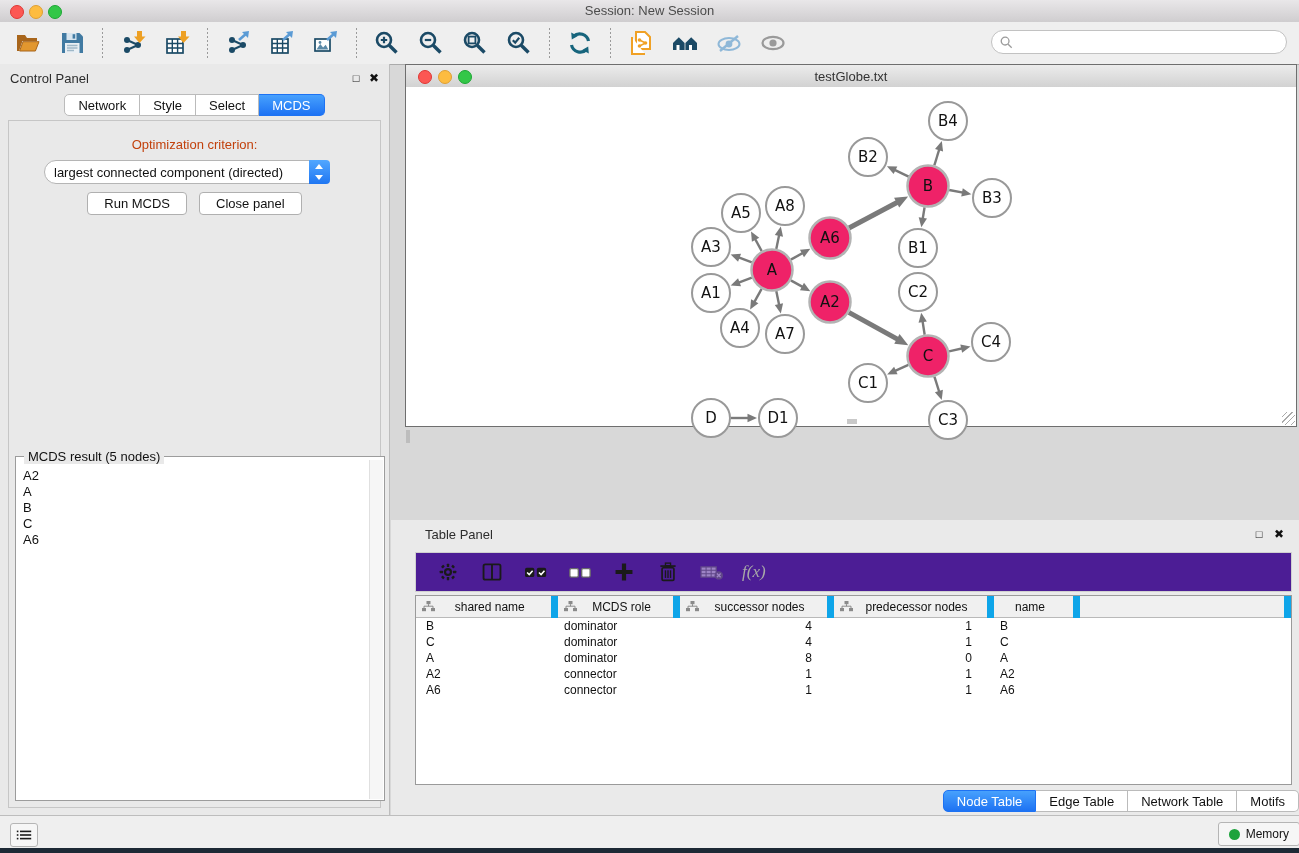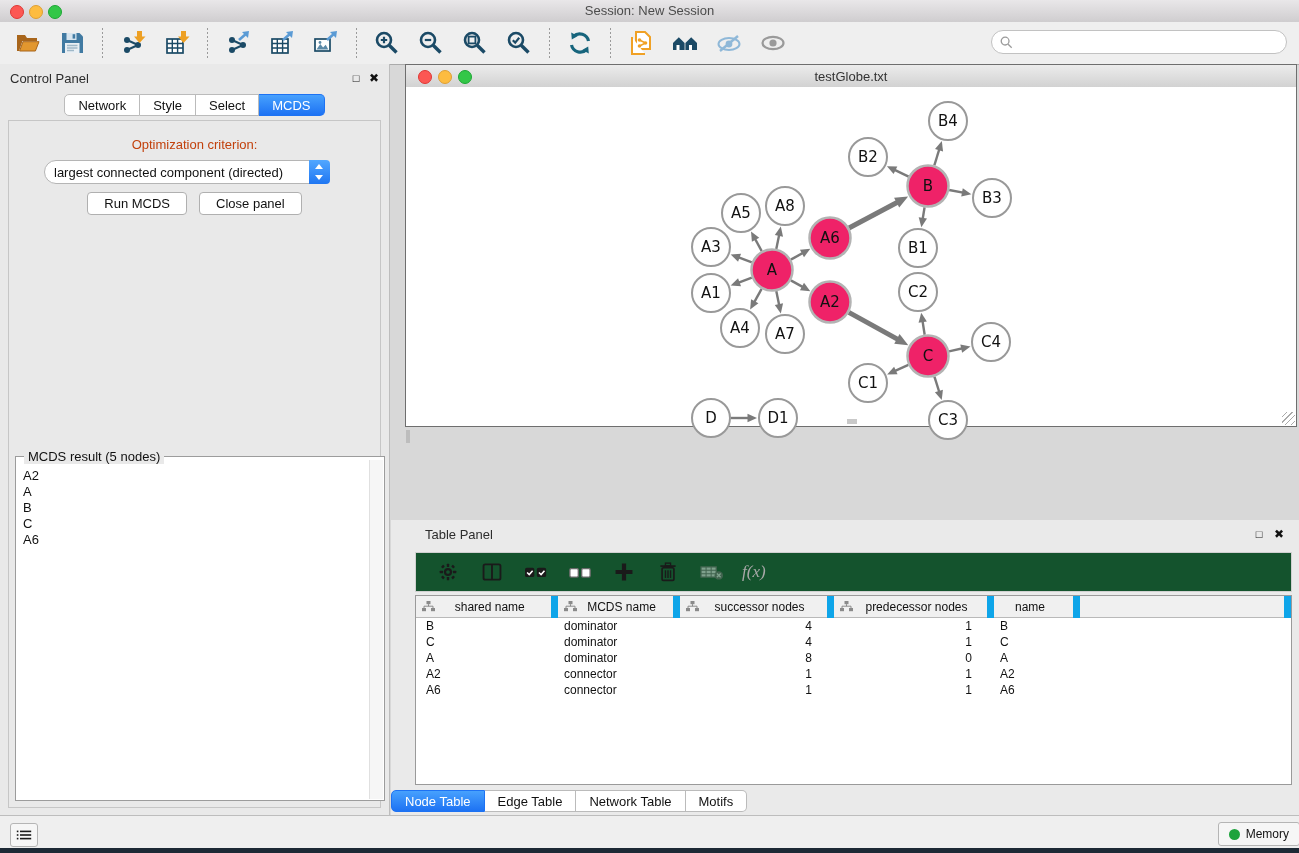--- a/index.html
+++ b/index.html
@@ -79,38 +79,38 @@
   .net-canvas{position:absolute;left:0;top:22px;right:0;bottom:0;background:#fff;}
   .net-canvas svg{position:absolute;left:0;top:0;}
   .vscroll-thumb{position:absolute;left:0px;top:343px;width:4px;height:13px;background:#bdbdbd;}
   .hscroll-thumb{position:absolute;left:441px;bottom:2px;width:10px;height:5px;background:#c9c9c9;}
   .resize-grip{position:absolute;right:1px;bottom:1px;width:13px;height:13px;cursor:nwse-resize;
     background:repeating-linear-gradient(135deg,transparent 0 3px,#aaa 3px 4px);}
 
   
   .table-panel{position:absolute;left:391px;top:520px;width:908px;height:295px;background:#eaeaea;}
   .table-panel .panel-header .ph-title{left:34px;}
-  .tp-toolbar{position:absolute;left:24px;right:7px;top:32px;height:40px;background:#14532d;
+  .tp-toolbar{position:absolute;left:24px;right:7px;top:32px;height:40px;background:#4c1d95;
     border:1px solid #d0d0d0;display:flex;align-items:center;padding-left:10px;box-sizing:border-box;}
   .tp-btn{width:34px;height:30px;background:none;border:none;padding:4px;margin:0 5px;cursor:pointer;}
   .tp-btn svg{width:100%;height:100%;display:block;}
   .tp-btn.disabled{opacity:.45;cursor:default;}
   .fx-label{font-family:"Liberation Serif","DejaVu Serif",serif;font-style:italic;font-size:17px;
     color:#a8a8a8;margin-left:8px;}
   .data-table-wrap{position:absolute;left:24px;right:7px;top:75px;bottom:30px;background:#fff;
     border:1px solid #9a9a9a;overflow:hidden;}
   table.data-table{border-collapse:collapse;width:100%;table-layout:fixed;font-size:12px;color:#111;}
   table.data-table th{height:21px;background:#f0f0f0;border-bottom:1px solid #b9b9b9;
     border-right:7px solid #0ea5e9;font-weight:normal;padding:0;cursor:pointer;}
   table.data-table th .th-inner{display:flex;align-items:center;}
   table.data-table th .th-inner svg{width:13px;height:11px;margin-left:6px;flex:none;}
   table.data-table th .th-inner span{flex:1;text-align:center;padding-right:6px;}
   table.data-table td{height:16px;padding:0 0 0 10px;white-space:nowrap;overflow:hidden;cursor:default;}
   table.data-table td.num{text-align:right;padding:0 18px 0 0;}
-  .tp-tabs{position:absolute;left:0;right:0;bottom:3px;display:flex;justify-content:flex-start;}
+  .tp-tabs{position:absolute;left:0;right:0;bottom:3px;display:flex;justify-content:flex-end;}
 
   
   .statusbar{position:absolute;left:0;top:815px;width:1299px;height:33px;background:#efefef;
     border-top:1px solid #bdbdbd;padding-left:8px;}
   .list-btn{position:absolute;left:10px;top:7px;width:28px;height:24px;background:#f6f6f6;
     border:1px solid #b5b5b5;border-radius:3px;padding:3px 5px;cursor:pointer;}
   .list-btn svg{width:100%;height:100%;display:block;}
   .memory-btn{position:absolute;right:7px;top:6px;height:24px;background:#f6f6f6;
     border:1px solid #b5b5b5;border-radius:3px;display:flex;align-items:center;gap:6px;
     padding:0 10px;font-size:12px;color:#111;cursor:pointer;}
@@ -578,21 +578,21 @@
               <th>
                 <div class="th-inner">
                   <svg viewBox="0 0 13 11">
                     <g fill="#8a8a8a">
                       <rect x="4.5" y="0" width="4" height="3.2"></rect>
                       <rect x="0" y="7" width="4" height="3.2"></rect>
                       <rect x="9" y="7" width="4" height="3.2"></rect>
                     </g>
                     <path d="M6.5 3.2v2M2 7V5.2h9V7" stroke="#8a8a8a" stroke-width="1" fill="none"></path>
                   </svg>
-                  <span>MCDS name</span>
+                  <span>MCDS role</span>
                 </div>
               </th>
               <th>
                 <div class="th-inner">
                   <svg viewBox="0 0 13 11">
                     <g fill="#8a8a8a">
                       <rect x="4.5" y="0" width="4" height="3.2"></rect>
                       <rect x="0" y="7" width="4" height="3.2"></rect>
                       <rect x="9" y="7" width="4" height="3.2"></rect>
                     </g>

